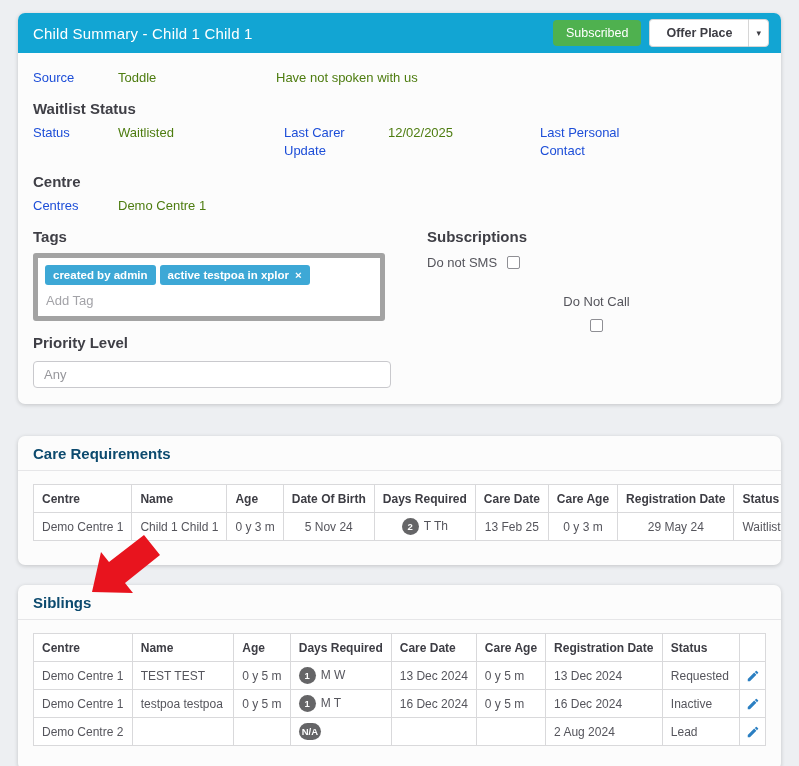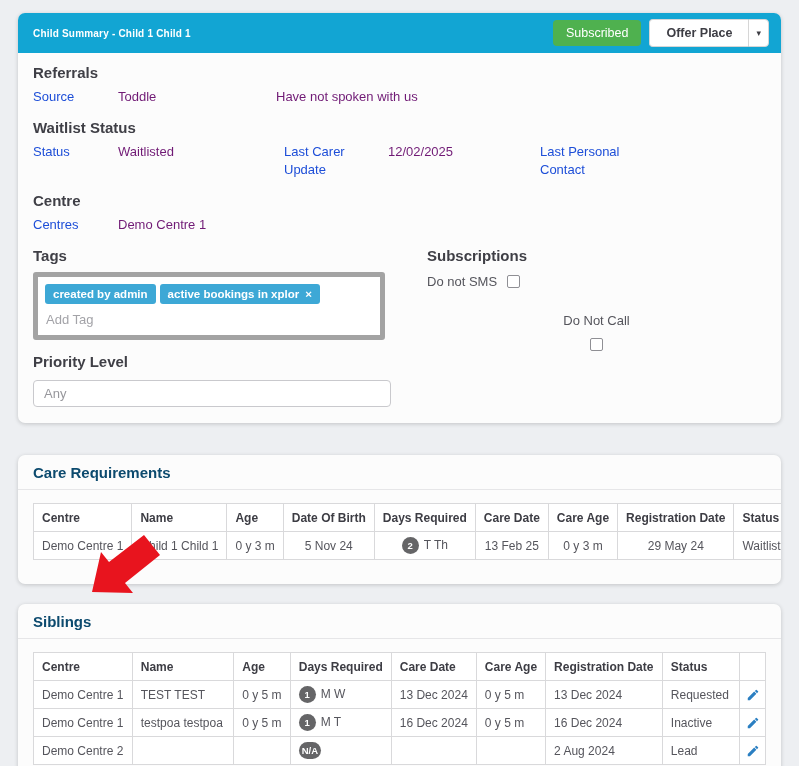--- a/index.html
+++ b/index.html
@@ -23,22 +23,22 @@
   .card-header {
     background: #12a5d3;
     height: 40px;
     display: flex;
     align-items: center;
     justify-content: space-between;
     padding: 0 12px 0 15px;
   }
   .card-header h1 {
     color: #ffffff;
-    font-size: 10px;
-    font-weight: bold;
+    font-size: 15px;
+    font-weight: normal;
     letter-spacing: 0.2px;
   }
   .header-actions { display: flex; align-items: center; gap: 8px; }
   .btn-subscribed {
     background: #4fb14f;
     color: #fff;
     border: none;
     border-radius: 4px;
     font-size: 12.5px;
     font-family: inherit;
@@ -77,21 +77,21 @@
   }
   h2.section-h:first-child { margin-top: 2px; }
   .field-row {
     display: flex;
     align-items: flex-start;
     margin-top: 7px;
     font-size: 13px;
     line-height: 18px;
   }
   .f-label { color: #1d4ed8; }
-  .f-value { color: #701a75; }
+  .f-value { color: #4d7c0f; }
   .w85  { width: 85px; }
   .w158 { width: 158px; }
   .w166 { width: 166px; }
   .w104 { width: 104px; }
   .w152 { width: 152px; }
   .wrap80  { display: block; width: 80px; }
   .wrap98  { display: block; width: 98px; }
   .two-col { display: flex; margin-top: 13px; }
   .left-col { width: 352px; }
   .right-col { margin-left: 42px; flex: 1; }
@@ -237,21 +237,20 @@
     <div class="header-actions">
       <button class="btn-subscribed">Subscribed</button>
       <div class="split-btn">
         <button class="btn-offer">Offer Place</button>
         <button class="btn-caret"><span>▾</span></button>
       </div>
     </div>
   </header>
 
   <div class="card-body">
-    <h2 class="section-h">Referrals</h2>
     <div class="field-row">
       <span class="f-label w85">Source</span>
       <span class="f-value w158">Toddle</span>
       <span class="f-value">Have not spoken with us</span>
     </div>
 
     <h2 class="section-h">Waitlist Status</h2>
     <div class="field-row">
       <span class="f-label w85">Status</span>
       <span class="f-value w166">Waitlisted</span>
@@ -272,21 +271,21 @@
 
     <div class="two-col">
       <div class="left-col">
         <h2 class="section-h" style="margin-top:0">Tags</h2>
         <div class="tag-box">
           <div class="tag-row">
             <span class="tag">
                 <span>created by admin</span>
               </span>
             <span class="tag">
-                <span>active bookings in xplor</span>
+                <span>active testpoa in xplor</span>
                 <span class="close-x">×</span>
               </span>
           </div>
           <input class="add-tag" placeholder="Add Tag" style="">
         </div>
 
         <h2 class="section-h priority-h">Priority Level</h2>
         <input class="priority-input" placeholder="Any" style="">
       </div>
 

